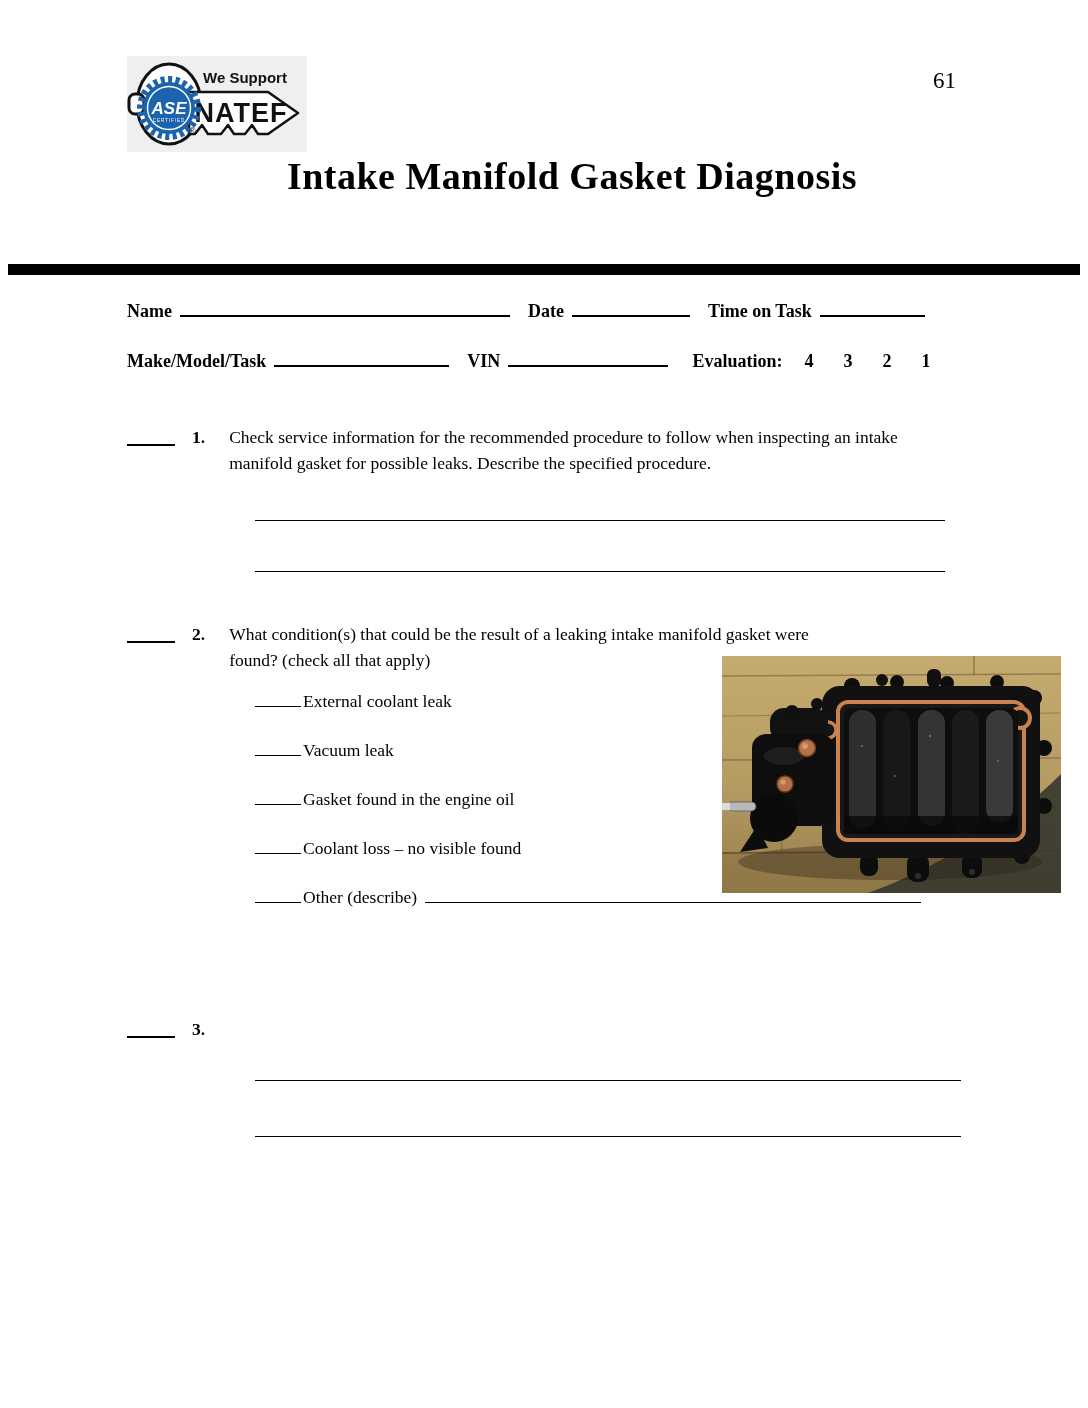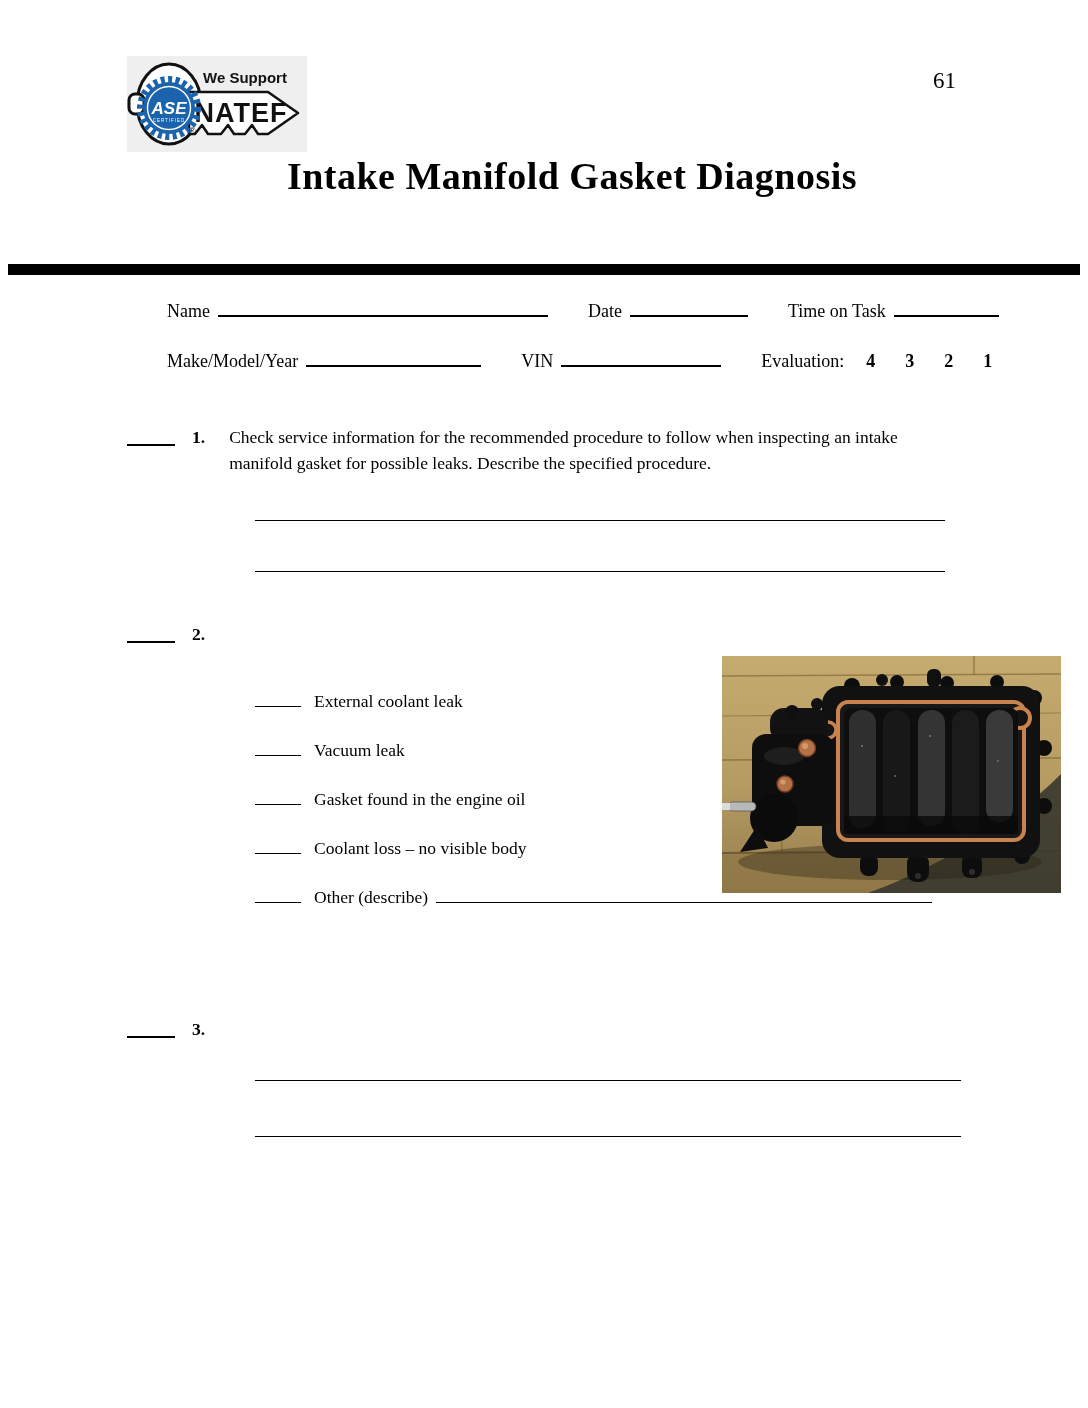--- a/index.html
+++ b/index.html
@@ -29,21 +29,21 @@
   }
   .subtitle b{font-weight:bold;}
   .rule{
     position:absolute;top:264px;left:8px;width:1072px;height:11px;
     background:#000;
   }
   .frow{
     position:absolute;left:127px;white-space:nowrap;
     font-size:18px;
   }
-  .frow .lbl{font-weight:normal;margin-left:40px;}
+  .frow .lbl{font-weight:bold;}
   .blank{
     display:inline-block;border-bottom:2px solid #000;
     margin-left:8px;
   }
   .gap18{margin-left:18px;}
   .gap24{margin-left:24px;}
   .eval{font-weight:bold;margin-left:30px;}
   .eval.first{margin-left:22px;}
   .item{
     position:absolute;left:127px;
@@ -60,21 +60,21 @@
     position:absolute;height:0;border-bottom:1.6px solid #000;
   }
   .checklist{
     position:absolute;left:255px;top:690px;width:700px;
     font-size:17.5px;line-height:23px;
   }
   .chkrow{margin-bottom:26px;white-space:nowrap;}
   .chkblank{
     display:inline-block;width:46px;border-bottom:1.7px solid #000;
   }
-  .chklabel{margin-left:13px;}
+  .chklabel{margin-left:2px;}
   .chkfill{
     display:inline-block;width:496px;border-bottom:1.6px solid #000;
     margin-left:8px;
   }
   .photo{position:absolute;left:722px;top:656px;width:339px;height:237px;}
   .photo svg{display:block;}
 </style>
 </head>
 <body>
 
@@ -107,48 +107,49 @@
   <div class="subtitle">
   </div>
 
   <div class="rule"></div>
 
   <div class="frow" style="top:301px;">
     <span class="lbl">Name</span><span class="blank" style="width:330px;"></span><span class="lbl gap18">Date</span><span class="blank" style="width:118px;"></span><span class="lbl gap18">Time on Task</span><span class="blank" style="width:105px;"></span>
   </div>
 
   <div class="frow" style="top:351px;">
-    <span class="lbl">Make/Model/Year</span><span class="blank" style="width:175px;"></span><span class="lbl gap18">VIN</span><span class="blank" style="width:160px;"></span><span class="lbl gap24">Evaluation:</span><span class="eval first">4</span><span class="eval">3</span><span class="eval">2</span><span class="eval">1</span>
+    <span class="lbl">Make/Model/Task</span><span class="blank" style="width:175px;"></span><span class="lbl gap18">VIN</span><span class="blank" style="width:160px;"></span><span class="lbl gap24">Evaluation:</span><span class="eval first">4</span><span class="eval">3</span><span class="eval">2</span><span class="eval">1</span>
   </div>
 
   <div class="item" style="top:424px;">
     <span class="iblank"></span>
     <span class="inum">1.</span>
     <span class="itext">Check service information for the recommended procedure to follow when inspecting an intake manifold gasket for possible leaks.  Describe the specified procedure.</span>
   </div>
   <div class="aline" style="top:520px;left:255px;width:690px;"></div>
   <div class="aline" style="top:571px;left:255px;width:690px;"></div>
 
   <div class="item" style="top:621px;">
     <span class="iblank"></span>
     <span class="inum">2.</span>
+    <span class="itext" style="width:600px;">What condition(s) that could be the result of a leaking intake manifold gasket were found?  (check all that apply)</span>
   </div>
 
   <div class="checklist">
     <div class="chkrow">
       <span class="chkblank"></span><span class="chklabel">External coolant leak</span>
     </div>
     <div class="chkrow">
       <span class="chkblank"></span><span class="chklabel">Vacuum leak</span>
     </div>
     <div class="chkrow">
       <span class="chkblank"></span><span class="chklabel">Gasket found in the engine oil</span>
     </div>
     <div class="chkrow">
-      <span class="chkblank"></span><span class="chklabel">Coolant loss – no visible body</span>
+      <span class="chkblank"></span><span class="chklabel">Coolant loss – no visible found</span>
     </div>
     <div class="chkrow">
       <span class="chkblank"></span><span class="chklabel">Other (describe)</span><span class="chkfill"></span>
     </div>
   </div>
 
   <div class="photo">
     <svg width="339" height="237" viewBox="0 0 339 237">
       <defs>
         <linearGradient id="wood" x1="0" y1="0" x2="0" y2="1">

